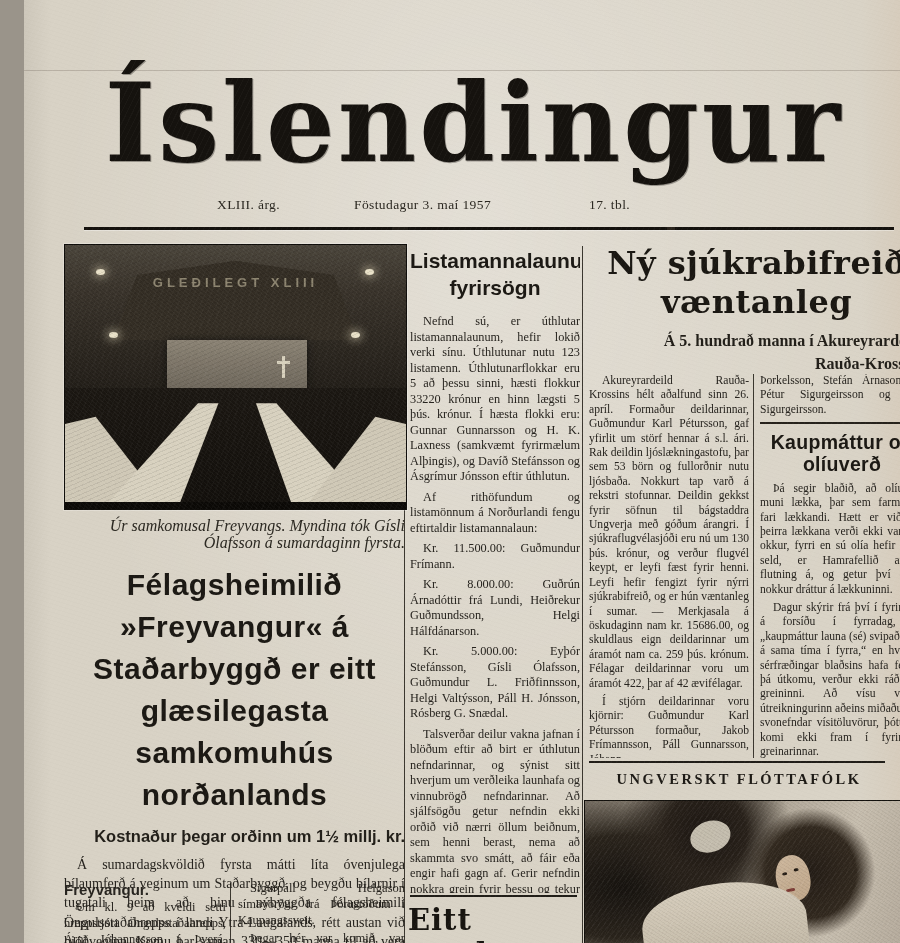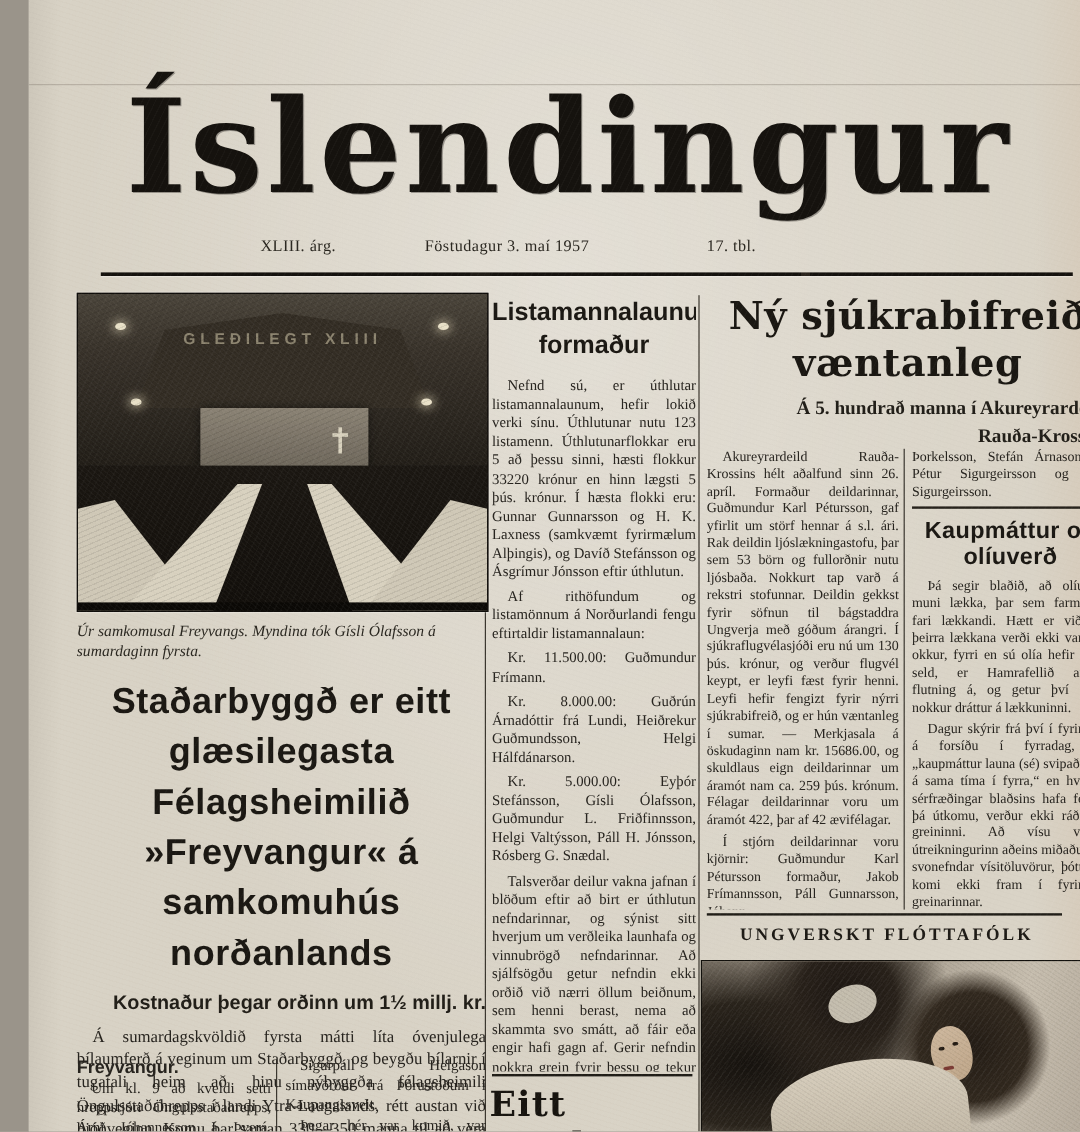--- a/index.html
+++ b/index.html
@@ -58,21 +58,21 @@
     background:linear-gradient(180deg,#1b1712,#120f0b);}
   .hp-table{position:absolute;inset:0;}
   .hp-tA{background:#cfc8b6;clip-path:polygon(0% 30%,9% 24%,30% 100%,0% 100%);}
   .hp-tB{background:#d8d1bf;clip-path:polygon(39% 13%,45% 13%,33% 100%,11% 100%);}
   .hp-tC{background:#d8d1bf;clip-path:polygon(56% 13%,62% 13%,89% 100%,67% 100%);}
   .hp-tD{background:#cfc8b6;clip-path:polygon(91% 24%,100% 30%,100% 100%,70% 100%);}
   .hp-rail{position:absolute;left:0;bottom:0;width:100%;height:6%;background:#0b0906;}
   .hp-grain{position:absolute;inset:0;opacity:.6;
     background-image:repeating-linear-gradient(41deg, rgba(255,255,255,.05) 0 1px, transparent 1px 3px),
       repeating-linear-gradient(-23deg, rgba(0,0,0,.12) 0 1px, transparent 1px 4px);}
-  .photo-caption{margin-top:7px;font-style:italic;font-size:13px;line-height:17px;text-align:left;color:#2a2720;}
+  .photo-caption{margin-top:7px;font-style:italic;font-size:16px;line-height:17px;text-align:right;color:#2a2720;}
   .left-headline{margin-top:13px;font-weight:bold;font-size:30px;line-height:42px;text-align:center;
     color:#1b1813;letter-spacing:.5px;}
   .left-subhead{margin-top:11px;font-weight:bold;font-size:16.5px;text-align:right;color:#211e18;}
   .left-lead{margin-top:9px;font-size:14px;line-height:19.2px;}
   .left-subcols{position:absolute;left:40px;top:881px;width:341px;height:62px;overflow:hidden;display:flex;}
   .lsc-a{width:162px;margin-right:12px;}
   .lsc-b{width:167px;}
   .subcol-heading{font-family:"Liberation Sans",sans-serif;font-weight:bold;font-size:15px;margin:0 0 2px 0;}
   .small-para{font-size:12.5px;line-height:15.8px;text-align:justify;text-indent:12px;margin:0 0 3px 0;}
 
@@ -157,43 +157,43 @@
         <div class="hp-table hp-tA"></div>
         <div class="hp-table hp-tB"></div>
         <div class="hp-table hp-tC"></div>
         <div class="hp-table hp-tD"></div>
         <div class="hp-rail"></div>
       </div>
       <div class="hp-grain"></div>
     </div>
     <div class="photo-caption">Úr samkomusal Freyvangs. Myndina tók Gísli Ólafsson á sumardaginn fyrsta.</div>
     <div class="left-headline sans">
+      <div>Félagsheimilið »Freyvangur« á</div>
       <div>Staðarbyggð er eitt glæsilegasta</div>
-      <div>Félagsheimilið »Freyvangur« á</div>
       <div>samkomuhús norðanlands</div>
     </div>
     <div class="left-subhead sans">Kostnaður þegar orðinn um 1½ millj. kr.</div>
     <p class="para left-lead">Á sumardagskvöldið fyrsta mátti líta óvenjulega bílaumferð á veginum um Staðarbyggð, og beygðu bílarnir í tugatali heim að hinu nýbyggða félagsheimili Öngulsstaðahrepps í landi Ytra-Laugalands, rétt austan við þjóðveginn. Komu þar saman 330—350 manna til að vera viðstaddir vígslu heimilisins. Í hinum rúmgóða samkomusal hússins var þessum mannfjölda komið fyrir við vistum búin borð, en húsfreyjur og heimasætur sveitarinnar önnuðust framreiðslu af miklum myndarskap.</p>
   </div>
 
   <div class="left-subcols">
     <div class="lsc-a">
       <div class="subcol-heading">Freyvangur.</div>
       <p class="small-para">Um kl. 9 að kveldi setti hreppstjóri Öngulsstaðahrepps, Árni Jóhannesson á Þverá, vígsluhátíð-</p>
     </div>
     <div class="lsc-b">
       <p class="small-para noindent">Sigurpáll Helgason símavörður frá Þórustöðum í Kaupangssveit.</p>
       <p class="small-para">Þegar hér var komið, var boðið til frjálsra ræðuhalda, og tóku</p>
     </div>
   </div>
 
   <div class="col-mid">
     <div class="mid-headline">
       <div>Listamannalaunum</div>
-      <div>formaður</div>
+      <div>fyrirsögn</div>
     </div>
     <p class="para">Nefnd sú, er úthlutar listamannalaunum, hefir lokið verki sínu. Úthlutunar nutu 123 listamenn. Úthlutunarflokkar eru 5 að þessu sinni, hæsti flokkur 33220 krónur en hinn lægsti 5 þús. krónur. Í hæsta flokki eru: Gunnar Gunnarsson og H. K. Laxness (samkvæmt fyrirmælum Alþingis), og Davíð Stefánsson og Ásgrímur Jónsson eftir úthlutun.</p>
     <p class="para">Af rithöfundum og listamönnum á Norðurlandi fengu eftirtaldir listamannalaun:</p>
     <p class="para">Kr. 11.500.00: Guðmundur Frímann.</p>
     <p class="para">Kr. 8.000.00: Guðrún Árnadóttir frá Lundi, Heiðrekur Guðmundsson, Helgi Hálfdánarson.</p>
     <p class="para">Kr. 5.000.00: Eyþór Stefánsson, Gísli Ólafsson, Guðmundur L. Friðfinnsson, Helgi Valtýsson, Páll H. Jónsson, Rósberg G. Snædal.</p>
     <p class="para">Talsverðar deilur vakna jafnan í blöðum eftir að birt er úthlutun nefndarinnar, og sýnist sitt hverjum um verðleika launhafa og vinnubrögð nefndarinnar. Að sjálfsögðu getur nefndin ekki orðið við nærri öllum beiðnum, sem henni berast, nema að skammta svo smátt, að fáir eða engir hafi gagn af. Gerir nefndin nokkra grein fyrir þessu og tekur fram, að þetta séu „raunar sömu vinnubrögð og verið hafa á undanförnum árum“.</p>
   </div>
   <div class="hrule mid-rule"></div>
   <div class="mid-bottom-headline">Eitt tundur-</div>

